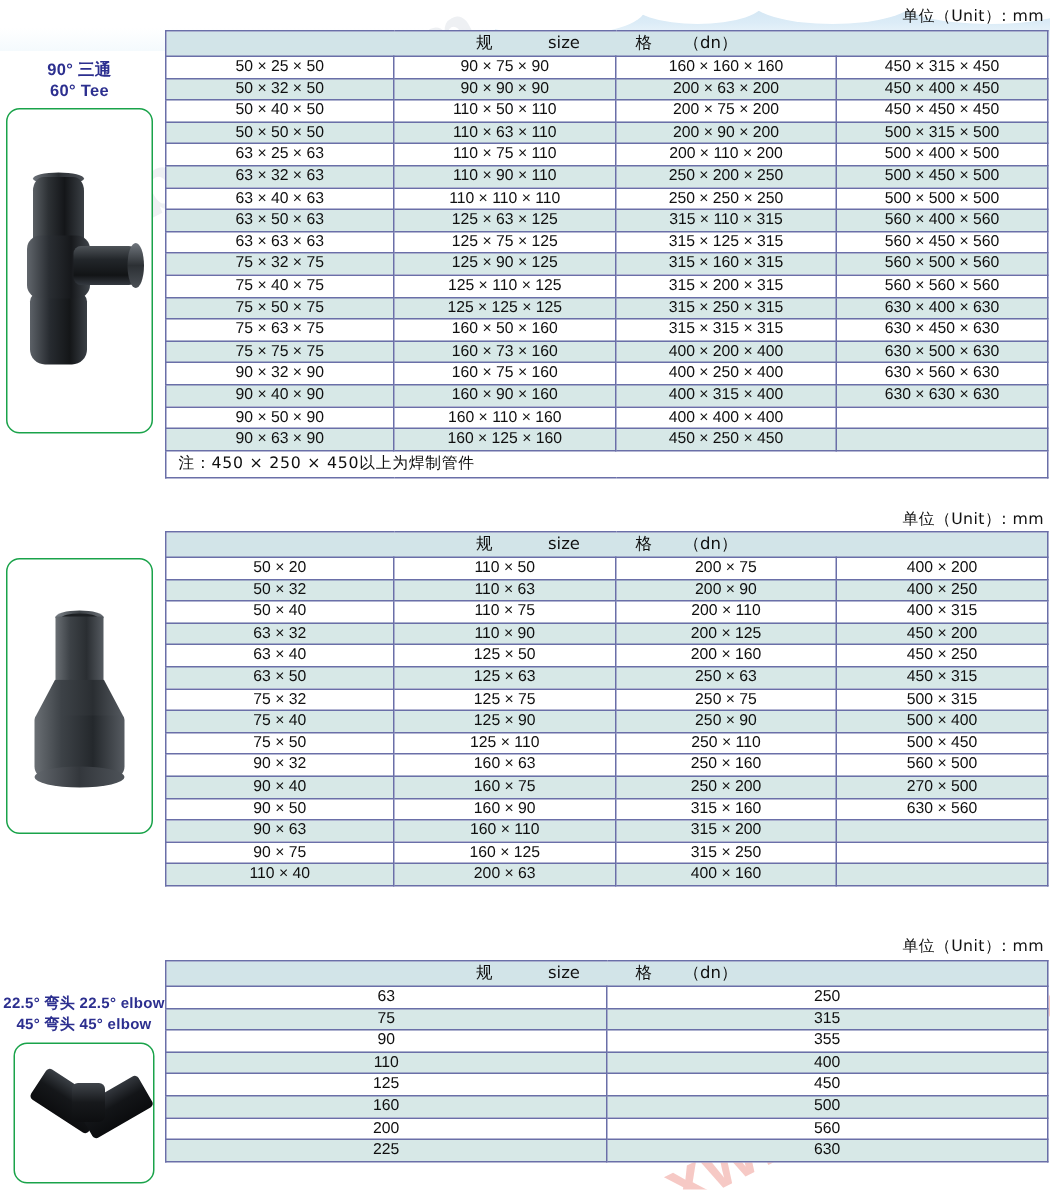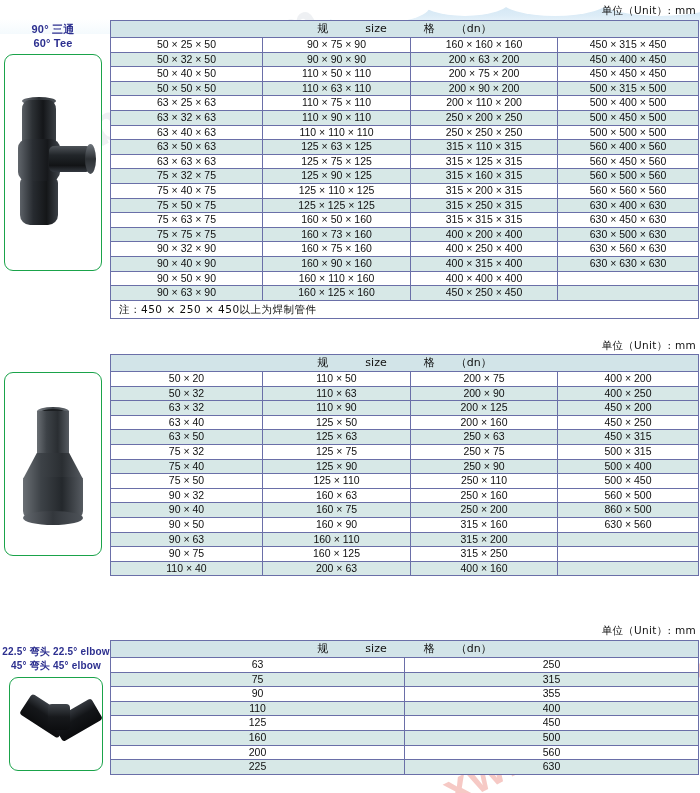--- a/index.html
+++ b/index.html
@@ -81,20 +81,21 @@
     left: 0;
     width: 106px;
     text-align: center;
   }
   .prod-title {
     color: #2c2f8f;
     font-weight: bold;
     font-size: 11px;
     line-height: 14px;
     letter-spacing: 0.2px;
+    margin-top: 18px;
   }
   .prod-title .small { font-size: 10px; }
   .photo-frame {
     margin: 4px auto 0 auto;
     border: 1.4px solid #1aa34a;
     border-radius: 9px;
     background: #ffffff;
     position: relative;
     overflow: hidden;
   }
@@ -493,20 +494,26 @@
           <td>110 × 50</td>
           <td>200 × 75</td>
           <td>400 × 200</td>
         </tr>
       <tr class="even">
           <td>50 × 32</td>
           <td>110 × 63</td>
           <td>200 × 90</td>
           <td>400 × 250</td>
         </tr>
+      <tr class="odd">
+          <td>50 × 40</td>
+          <td>110 × 75</td>
+          <td>200 × 110</td>
+          <td>400 × 315</td>
+        </tr>
       <tr class="even">
           <td>63 × 32</td>
           <td>110 × 90</td>
           <td>200 × 125</td>
           <td>450 × 200</td>
         </tr>
       <tr class="odd">
           <td>63 × 40</td>
           <td>125 × 50</td>
           <td>200 × 160</td>
@@ -539,21 +546,21 @@
       <tr class="odd">
           <td>90 × 32</td>
           <td>160 × 63</td>
           <td>250 × 160</td>
           <td>560 × 500</td>
         </tr>
       <tr class="even">
           <td>90 × 40</td>
           <td>160 × 75</td>
           <td>250 × 200</td>
-          <td>860 × 500</td>
+          <td>270 × 500</td>
         </tr>
       <tr class="odd">
           <td>90 × 50</td>
           <td>160 × 90</td>
           <td>315 × 160</td>
           <td>630 × 560</td>
         </tr>
       <tr class="even">
           <td>90 × 63</td>
           <td>160 × 110</td>

